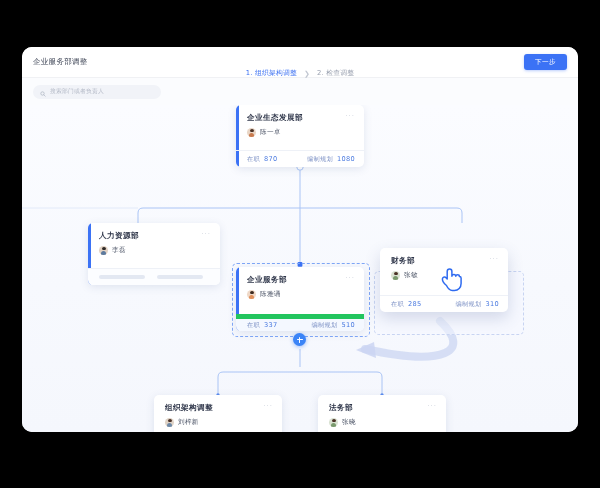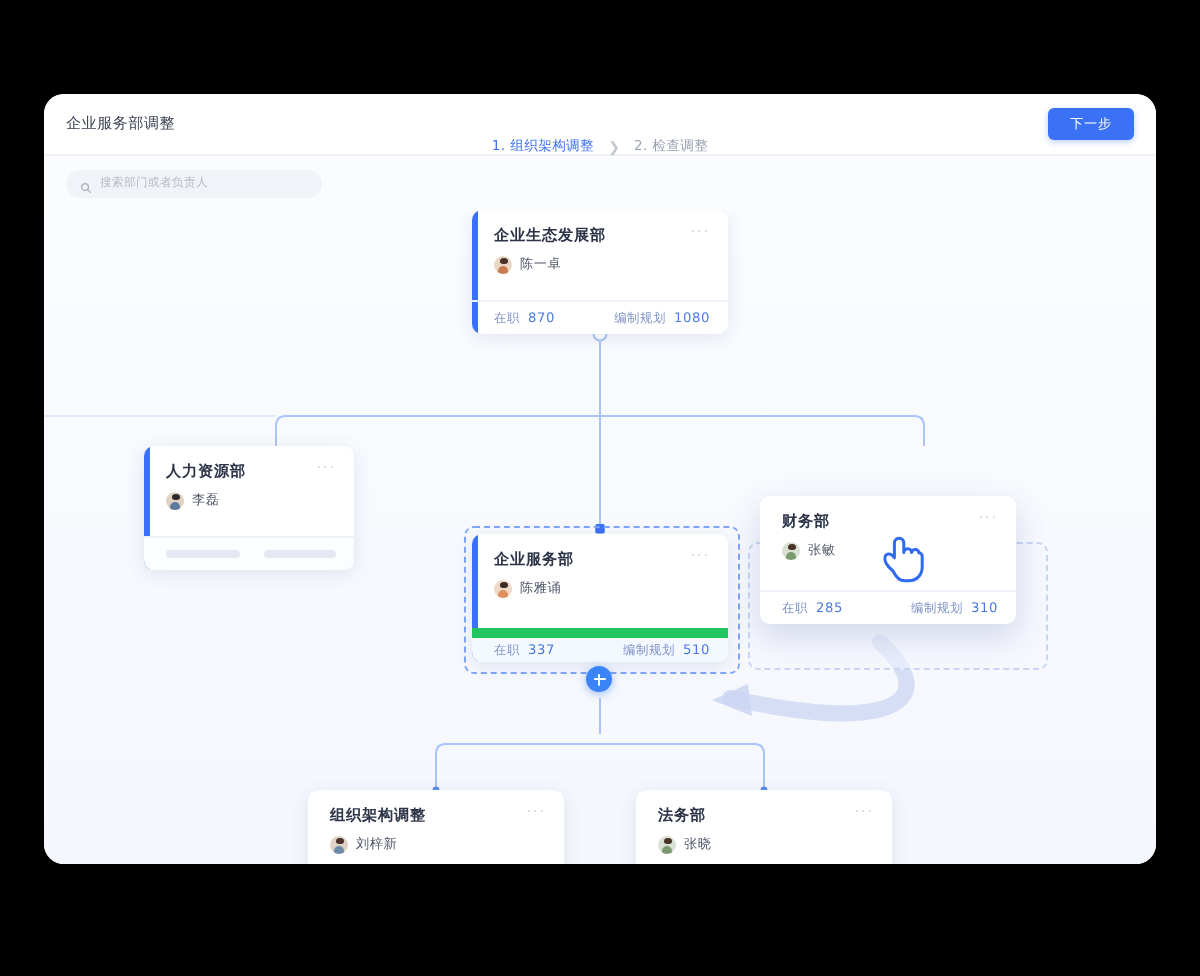--- a/index.html
+++ b/index.html
@@ -204,21 +204,21 @@
             <span class="stat-k">在职</span>
             <span class="stat-v">870</span>
           </div>
           <div class="stat">
             <span class="stat-k">编制规划</span>
             <span class="stat-v">1080</span>
           </div>
         </div>
       </div>
 
-      <div class="card" style="left:50px;top:118px;width:105px;height:62px;">
+      <div class="card" style="left:66px;top:118px;width:132px;height:62px;">
         <div class="accent"></div>
         <div class="card-body">
           <div class="card-top">
             <div class="card-title">人力资源部</div>
             <div class="dots">···</div>
           </div>
           <div class="owner">
             <span class="avatar m1"></span>
             <span class="owner-name">李磊</span>
           </div>

